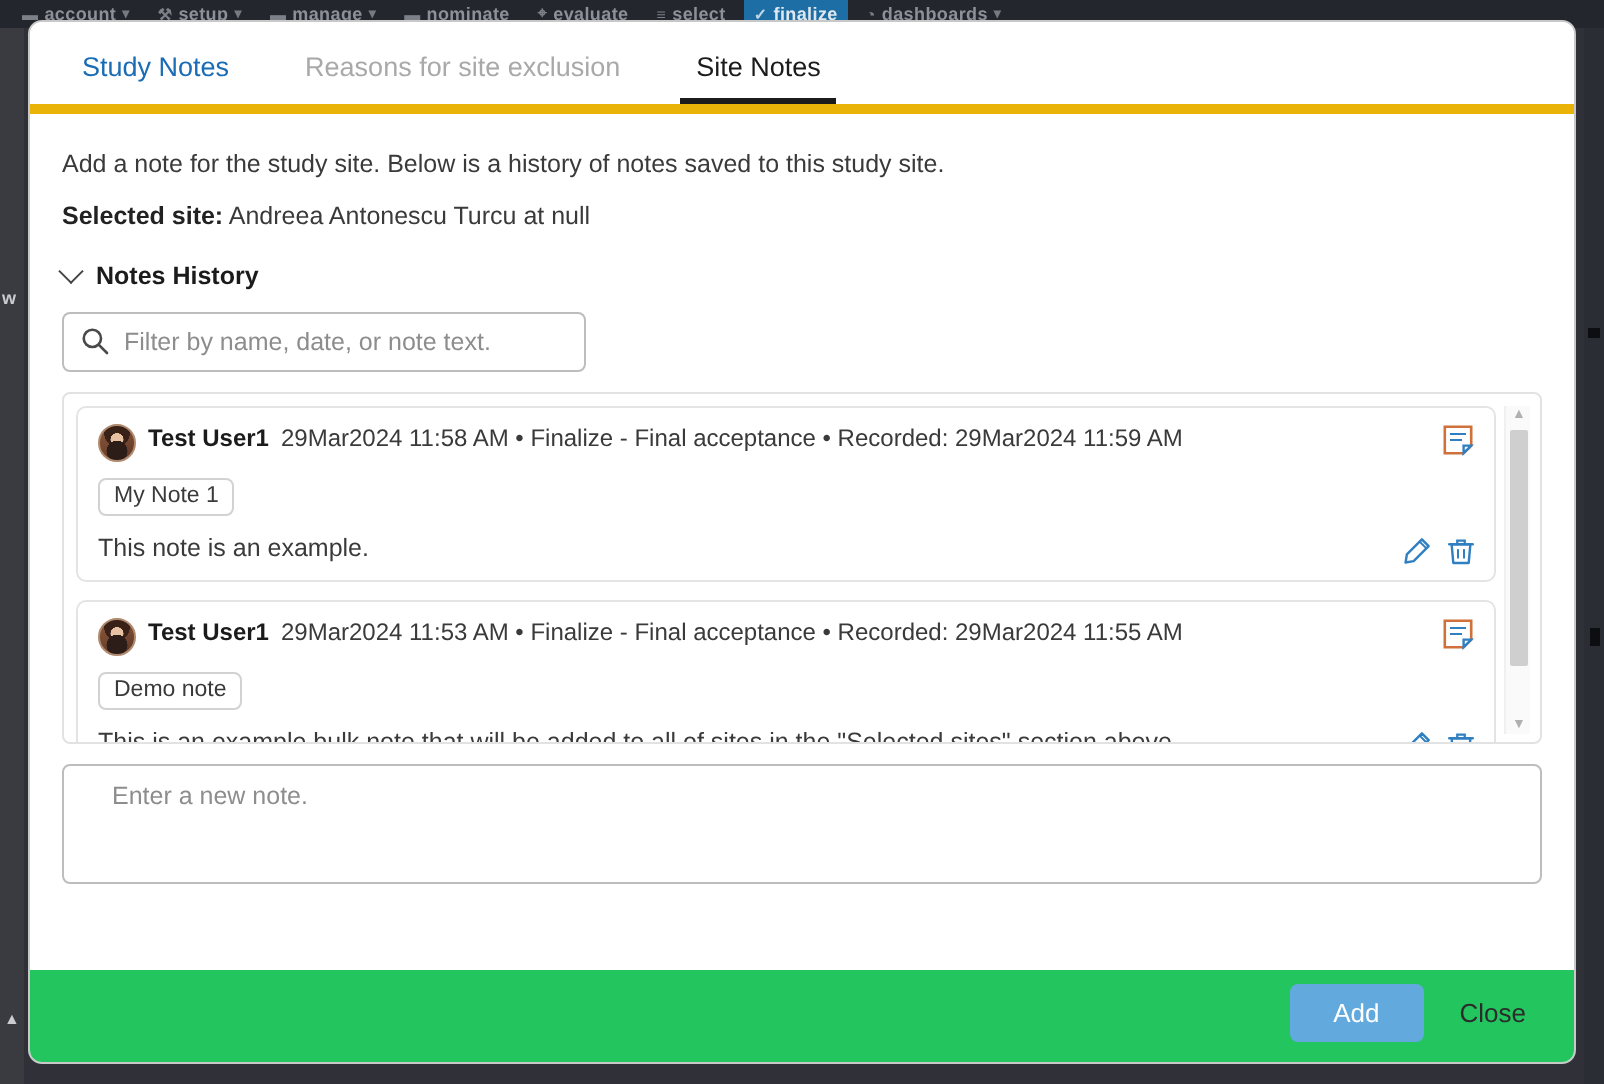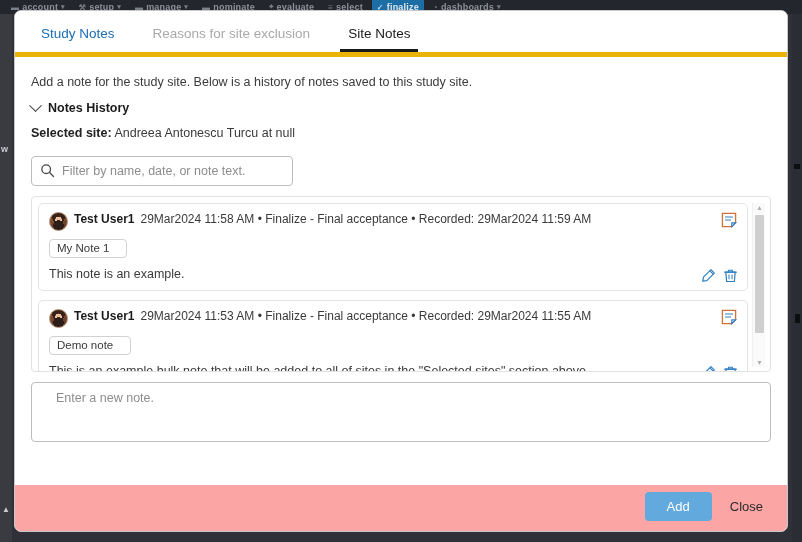--- a/index.html
+++ b/index.html
@@ -164,21 +164,21 @@
       radial-gradient(circle at 50% 40%, #e8c0a2 0 24%, rgba(0,0,0,0) 25%),
       radial-gradient(circle at 50% 22%, #3a2118 0 40%, rgba(0,0,0,0) 41%),
       linear-gradient(160deg, #8d5a3c, #5c3526);
     border: 1px solid #b08a6e;
   }
   .note-user { font-weight: bold; color: #1b1b1b; }
   .note-meta { color: #3a3a3a; }
   .note-chip {
     display: inline-block;
     margin: 8px 0 0 0;
-    padding: 2px 17px 3px 7px;
+    padding: 2px 7px 3px 7px;
     font-size: 11.5px; color: #3a3a3a;
     border: 1px solid #d2d2d2; border-radius: 4px;
     background: #fff;
   }
   .note-body {
     margin-top: 9px;
     font-size: 12.5px; color: #3a3a3a;
   }
   .note-icon-sticky {
     position: absolute; right: 10px; top: 8px;
@@ -240,21 +240,21 @@
     color: #333; resize: none; outline: none;
   }
   #note-textarea::placeholder { color: #8d8d8d; }
 
   
   #modal-footer {
     flex: 0 0 46px;
     display: flex; align-items: center; justify-content: flex-end;
     gap: 14px;
     padding: 0 20px 4px 0;
-    background: #fca5a5;
+    background: #22c55e;
   }
   #add-button {
     background: #62a9dd; color: #fff;
     border: none; border-radius: 4px;
     font-size: 13px; font-family: "Liberation Sans", sans-serif;
     padding: 7px 22px; cursor: pointer;
   }
   #close-button {
     background: none; border: none;
     font-size: 13px; color: #2b2b2b;
@@ -317,28 +317,28 @@
   <div id="tabbar">
       <div class="tab link"><span>Study Notes</span></div>
       <div class="tab disabled"><span>Reasons for site exclusion</span></div>
       <div class="tab active"><span>Site Notes</span></div>
     </div>
 
   <div id="modal-body">
 
     <div id="intro-text">Add a note for the study site. Below is a history of notes saved to this study site.</div>
 
+    <div id="selected-site">
+      <span class="lbl">Selected site:</span>
+      <span>Andreea Antonescu Turcu at null</span>
+    </div>
+
     <div id="notes-history-header">
       <span class="chev"></span>
       <span>Notes History</span>
-    </div>
-
-    <div id="selected-site">
-      <span class="lbl">Selected site:</span>
-      <span>Andreea Antonescu Turcu at null</span>
     </div>
 
     <div id="filter-wrap">
       <svg id="filter-icon" viewBox="0 0 16 16">
         <circle cx="6.6" cy="6.6" r="4.6" fill="none" stroke="#4a4a4a" stroke-width="1.4"></circle>
         <line x1="10.2" y1="10.2" x2="14.4" y2="14.4" stroke="#4a4a4a" stroke-width="1.4" stroke-linecap="round"></line>
       </svg>
       <input id="filter-input" type="text" placeholder="Filter by name, date, or note text." style="">
     </div>
 

